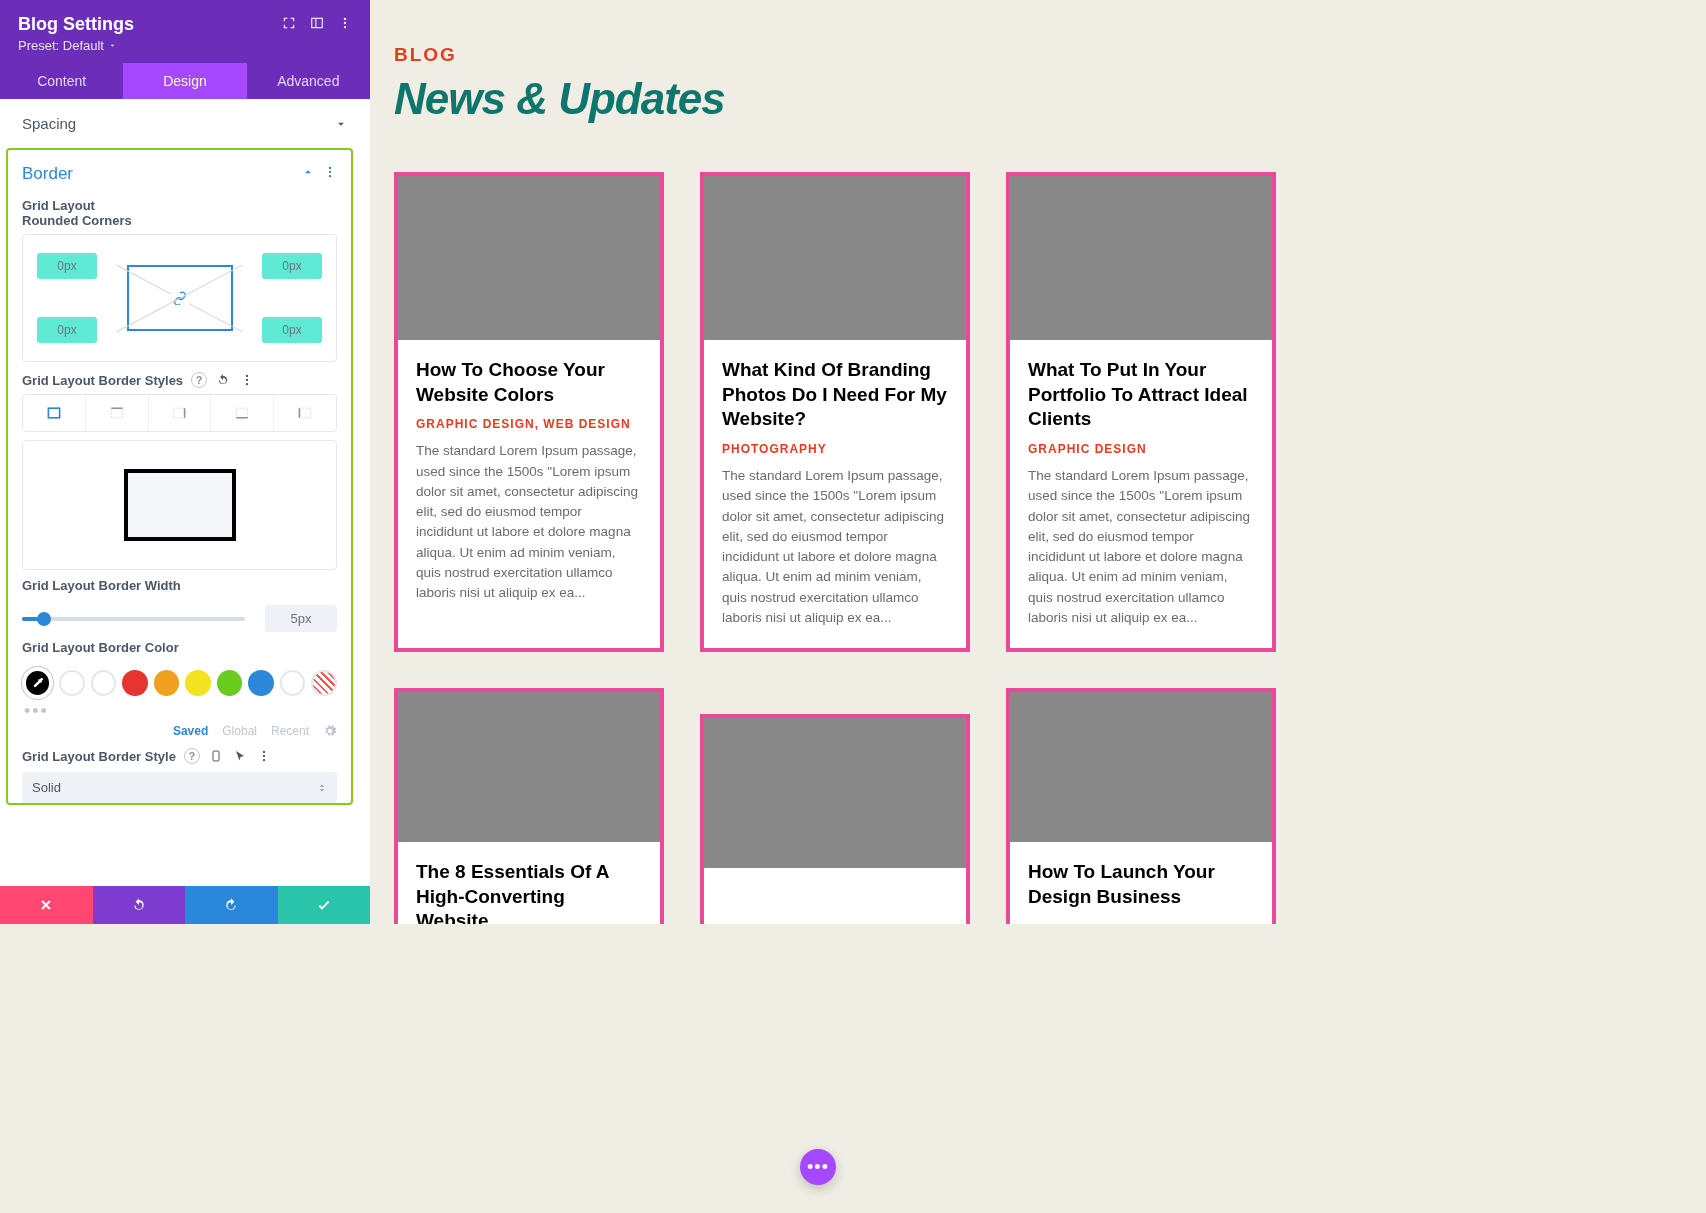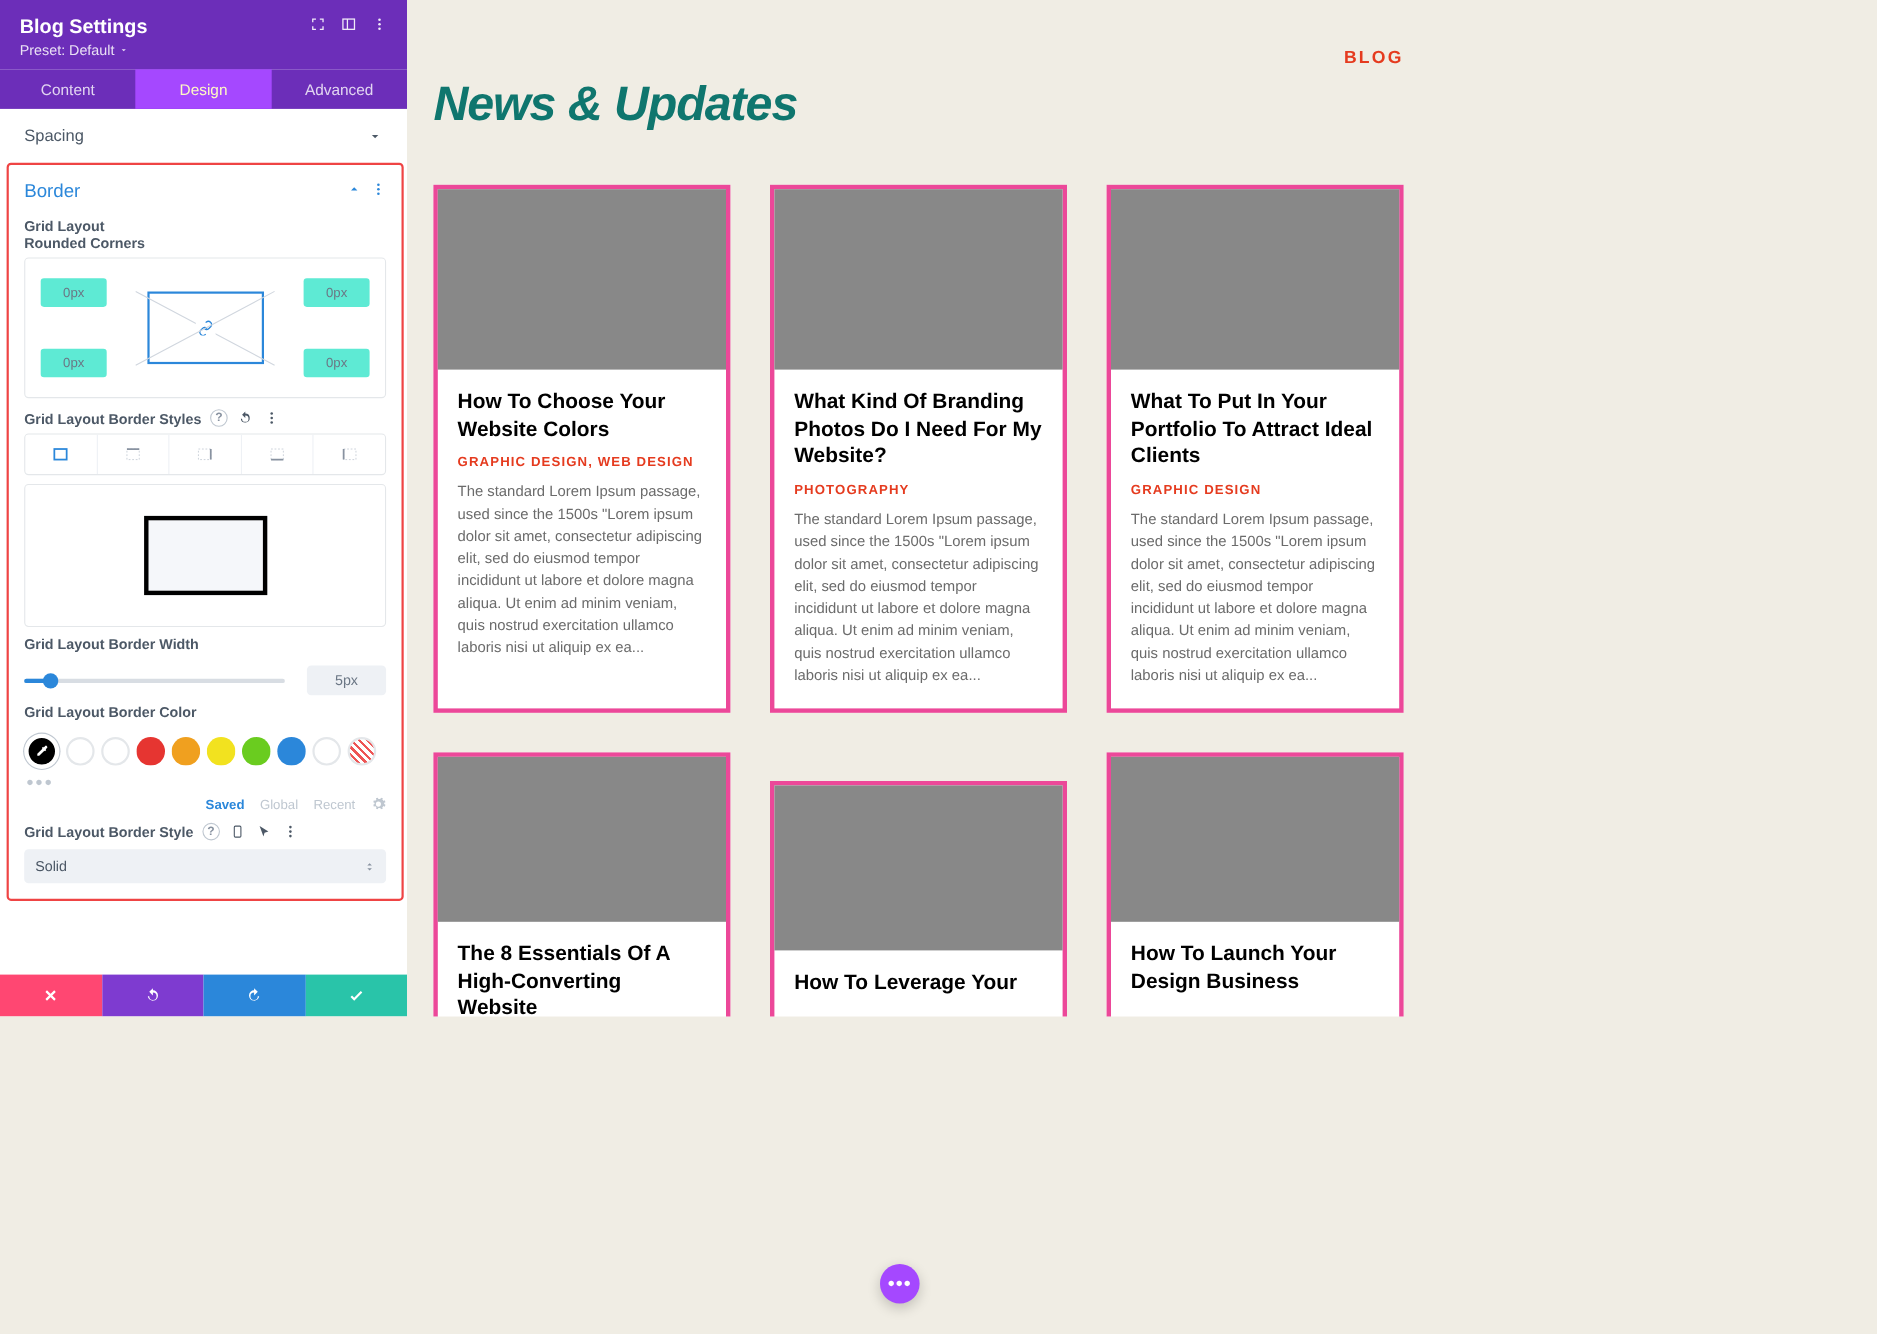--- a/index.html
+++ b/index.html
@@ -14,21 +14,21 @@
   .sb-header-icons svg { width: 14px; height: 14px; fill: #fff; opacity: .9; }
   .sb-preset { font-size: 13px; opacity: .85; margin-top: 3px; display: flex; align-items: center; gap: 4px;}
   .sb-tabs { display: flex; background: #6c2eb9; }
   .sb-tab { flex: 1; text-align: center; color: rgba(255,255,255,.8); font-size: 14px; padding: 10px 0; cursor: pointer; }
   .sb-tab.active { background: #a548ff; color: #fef9c3; }
   
   .sb-body { flex: 1; overflow-y: auto; position: relative; }
   .section-row { display: flex; justify-content: space-between; align-items: center; padding: 16px 22px; font-size: 15px; color: #4c5866; cursor: pointer; }
   .section-row .chev { width: 14px; height: 14px; }
   
-  .border-wrap { border: 2px solid #ef4444; margin: 0 3px 0 6px; border-radius: 4px; padding-bottom: 14px;}
+  .border-wrap { border: 2px solid #84cc16; margin: 0 17px 0 6px; border-radius: 4px; padding-bottom: 0;}
   .border-head { display: flex; justify-content: space-between; align-items: center; padding: 14px 14px 6px; }
   .border-head-title { color: #2b87da; font-size: 17px; font-weight: 500; }
   .border-head-right { display:flex; gap:8px; align-items:center;}
   .border-head-right svg{width:14px;height:14px;fill:#2b87da;}
   .opt-label { font-size: 13px; color: #4c5866; padding: 8px 14px 6px; font-weight: 600; }
   
   .corners-box { margin: 0 14px; border: 1px solid #e4e7ea; border-radius: 4px; padding: 18px 14px; position: relative; display: grid; grid-template-columns: 60px 1fr 60px; grid-template-rows: auto auto; row-gap: 38px; align-items: center; }
   .corner-in { background: #5eead4; border-radius: 3px; text-align: center; font-size: 12px; color: #6b7785; padding: 6px 4px; }
   .corners-box .center { grid-column: 2; grid-row: 1 / span 2; display:flex; justify-content:center;}
   .link-square { width: 106px; height: 66px; border: 2px solid #2b87da; position: relative; }
@@ -69,21 +69,21 @@
   
   .style-select{margin:6px 14px 0;background:#eef1f5;border-radius:4px;padding:8px 10px;font-size:13px;color:#4c5866;display:flex;justify-content:space-between;align-items:center;}
   
   .sb-footer{display:flex;height:38px;}
   .sb-footer div{flex:1;display:flex;align-items:center;justify-content:center;}
   .sb-footer svg{width:16px;height:16px;fill:#fff;}
   .f-red{background:#ff4772;} .f-purple{background:#7e3bd0;} .f-blue{background:#2b87da;} .f-green{background:#29c4a9;}
   
   
   .main{flex:1;padding:44px 24px 0 24px;overflow:hidden;}
-  .eyebrow{color:#e53b1f;font-size:16px;font-weight:700;letter-spacing:2px;text-align:right;}
+  .eyebrow{color:#e53b1f;font-size:19px;font-weight:700;letter-spacing:2px;}
   .headline{font-size:44px;font-weight:800;letter-spacing:-1px;margin-top:8px;color:#0f766e;font-style:italic;}
   .grid{display:grid;grid-template-columns:repeat(3,1fr);gap:36px;margin-top:48px;}
   .card{border:4px solid #ec4899;background:#fff;display:flex;flex-direction:column;}
   .card .img{height:164px;background:#888;}
   .card-body{padding:18px 18px 20px;}
   .card-title{font-size:19px;font-weight:800;line-height:1.3;color:#000;}
   .card-cat{color:#e53b1f;font-size:12px;font-weight:700;letter-spacing:1px;margin-top:10px;text-transform:uppercase;}
   .card-txt{color:#6b6b6b;font-size:13.5px;line-height:1.5;margin-top:10px;}
   .img1{background:linear-gradient(135deg,#6b4a3a 0%,#d4c4b0 40%,#f0e8da 60%,#4a3a2e 100%);}
   .img2{background:linear-gradient(180deg,#c8c6c2 0%,#8a7860 50%,#2e2a26 100%);}
@@ -344,23 +344,20 @@
     </div>
 
     <div class="card row2">
       <div class="img img4" style="height:150px;"></div>
       <div class="card-body">
         <div class="card-title">The 8 Essentials Of A High-Converting Website</div>
       </div>
     </div>
     <div class="card row2" style="margin-top:26px;">
       <div class="img img5" style="height:150px;"></div>
-      <div class="card-body">
-        <div class="card-title">How To Leverage Your</div>
-      </div>
     </div>
     <div class="card row2">
       <div class="img img6" style="height:150px;"></div>
       <div class="card-body">
         <div class="card-title">How To Launch Your Design Business</div>
       </div>
     </div>
   </div>
 </div>
 

